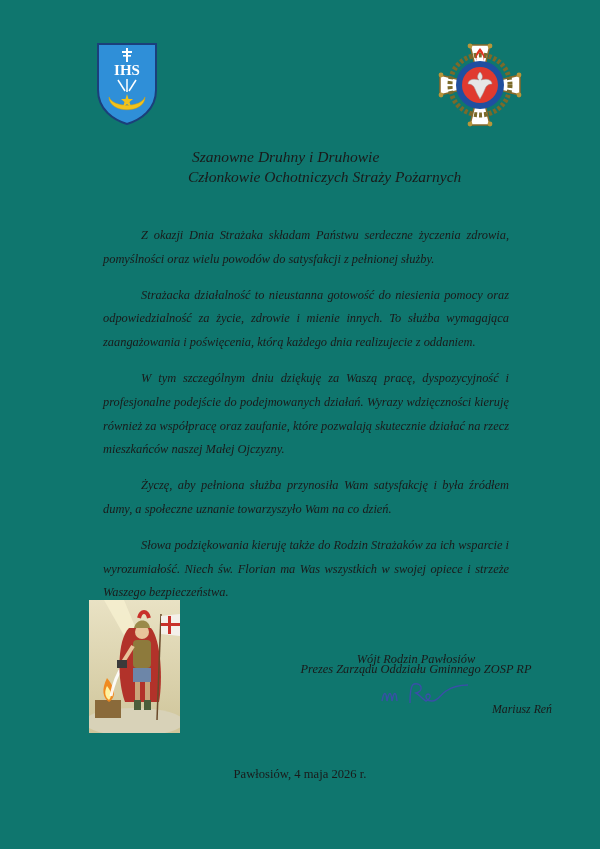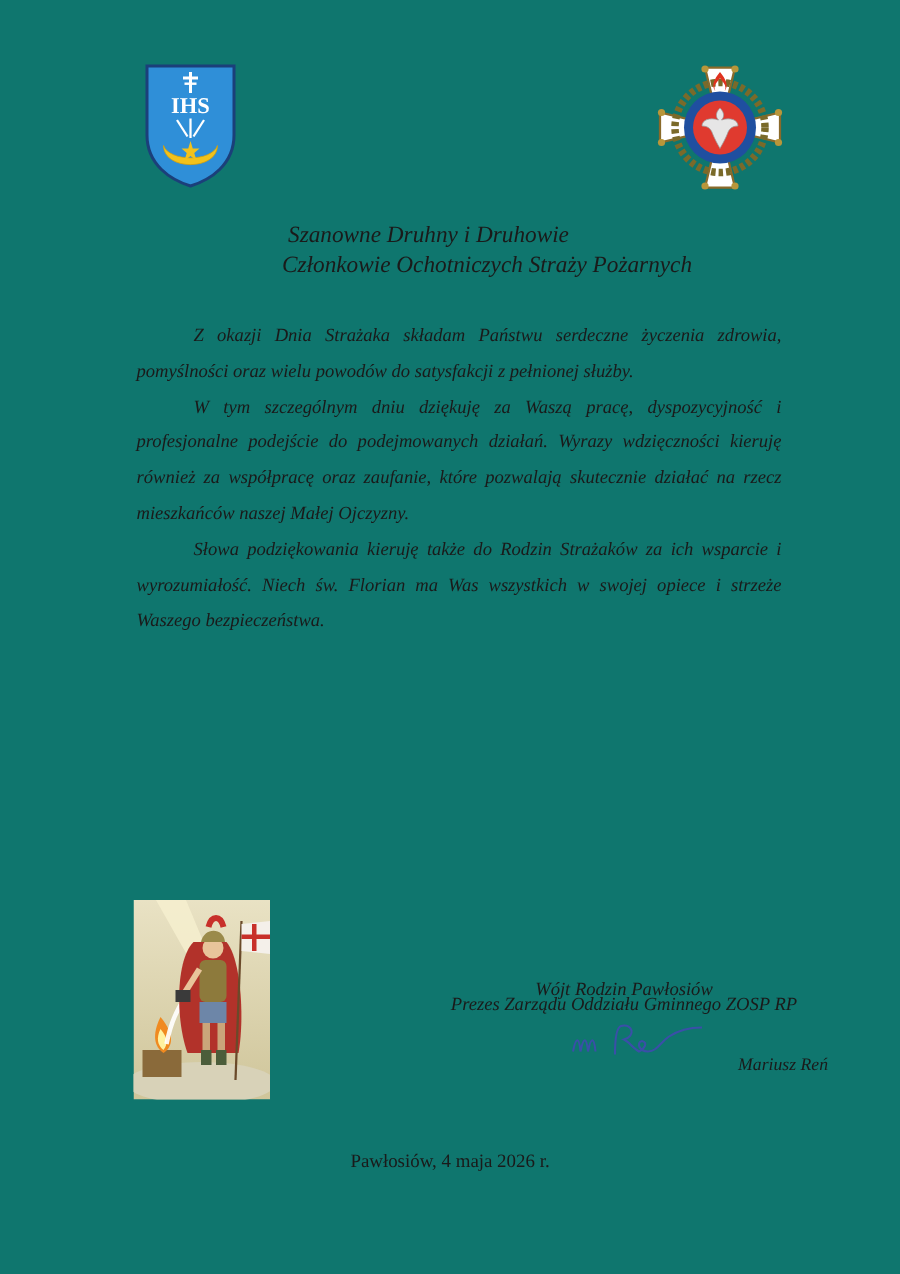--- a/index.html
+++ b/index.html
@@ -8,21 +8,21 @@
   .page { position: absolute; left: 0; top: 0; width: 600px; height: 849px; background: #0f766e; }
   .crest { position: absolute; left: 96px; top: 42px; width: 62px; height: 84px; }
   .badge { position: absolute; left: 437px; top: 42px; width: 86px; height: 86px; }
   .salutation { position: absolute; left: 0; top: 146px; width: 600px; font-family: "Liberation Serif", serif;
                 font-style: italic; font-size: 15.5px; line-height: 22px; }
   .salutation .l1 { position: absolute; left: 192px; top: 0; white-space: nowrap; font-style: italic; }
   .salutation .l2 { position: absolute; left: 188px; top: 20px; white-space: nowrap; }
   .body-text { position: absolute; left: 91px; top: 212px; width: 430px;
                font-family: "Liberation Serif", serif; font-style: italic; font-size: 12.4px;
                line-height: 23.8px; text-align: justify; }
-  .body-text p { margin: 0; text-indent: 38px; }
+  .body-text p { margin: 12px; text-indent: 38px; }
   .saint { position: absolute; left: 89px; top: 600px; width: 91px; height: 133px; }
   .signature-block { position: absolute; left: 280px; top: 625px; width: 272px;
                      font-family: "Liberation Serif", serif; font-style: italic; font-size: 12.4px;
                      text-align: center; }
   .sig-role1 { position: absolute; left: 0; top: 0; width: 272px; white-space: nowrap; margin-top: 37px; }
   .sig-role2 { position: absolute; left: 0; top: 27px; width: 272px; }
   .sig-scribble { position: absolute; left: 98px; top: 52px; width: 92px; height: 30px; }
   .sig-name { position: absolute; left: 0; top: 77px; width: 272px; font-size: 11.8px; text-align: right; }
   .place-date { position: absolute; left: 0; top: 767px; width: 600px; text-align: center;
                 font-family: "Liberation Serif", serif; font-size: 12.6px; }
@@ -79,21 +79,23 @@
     <path d="M43,6 C39,11 37,15 40,19 C38,15 41,13 43,10 C45,13 48,15 46,19 C49,15 47,11 43,6 Z" fill="#e0321f"></path>
   </svg>
 
   <div class="salutation">
     <div class="l1">Szanowne Druhny i Druhowie</div>
     <div class="l2">Członkowie Ochotniczych Straży Pożarnych</div>
   </div>
 
   <div class="body-text">
     <p>Z okazji Dnia Strażaka składam Państwu serdeczne życzenia zdrowia, pomyślności oraz wielu powodów do satysfakcji z pełnionej służby.</p>
+    <p>Strażacka działalność to nieustanna gotowość do niesienia pomocy oraz odpowiedzialność za życie, zdrowie i mienie innych. To służba wymagająca zaangażowania i poświęcenia, którą każdego dnia realizujecie z oddaniem.</p>
     <p>W tym szczególnym dniu dziękuję za Waszą pracę, dyspozycyjność i profesjonalne podejście do podejmowanych działań. Wyrazy wdzięczności kieruję również za współpracę oraz zaufanie, które pozwalają skutecznie działać na rzecz mieszkańców naszej Małej Ojczyzny.</p>
+    <p>Życzę, aby pełniona służba przynosiła Wam satysfakcję i była źródłem dumy, a społeczne uznanie towarzyszyło Wam na co dzień.</p>
     <p>Słowa podziękowania kieruję także do Rodzin Strażaków za ich wsparcie i wyrozumiałość. Niech św. Florian ma Was wszystkich w swojej opiece i strzeże Waszego bezpieczeństwa.</p>
   </div>
 
   <svg class="saint" viewBox="0 0 91 133">
     <defs>
       <linearGradient id="sky" x1="0" y1="0" x2="0" y2="1">
         <stop offset="0" stop-color="#e9e2c4"></stop>
         <stop offset="1" stop-color="#cfc59a"></stop>
       </linearGradient>
     </defs>

